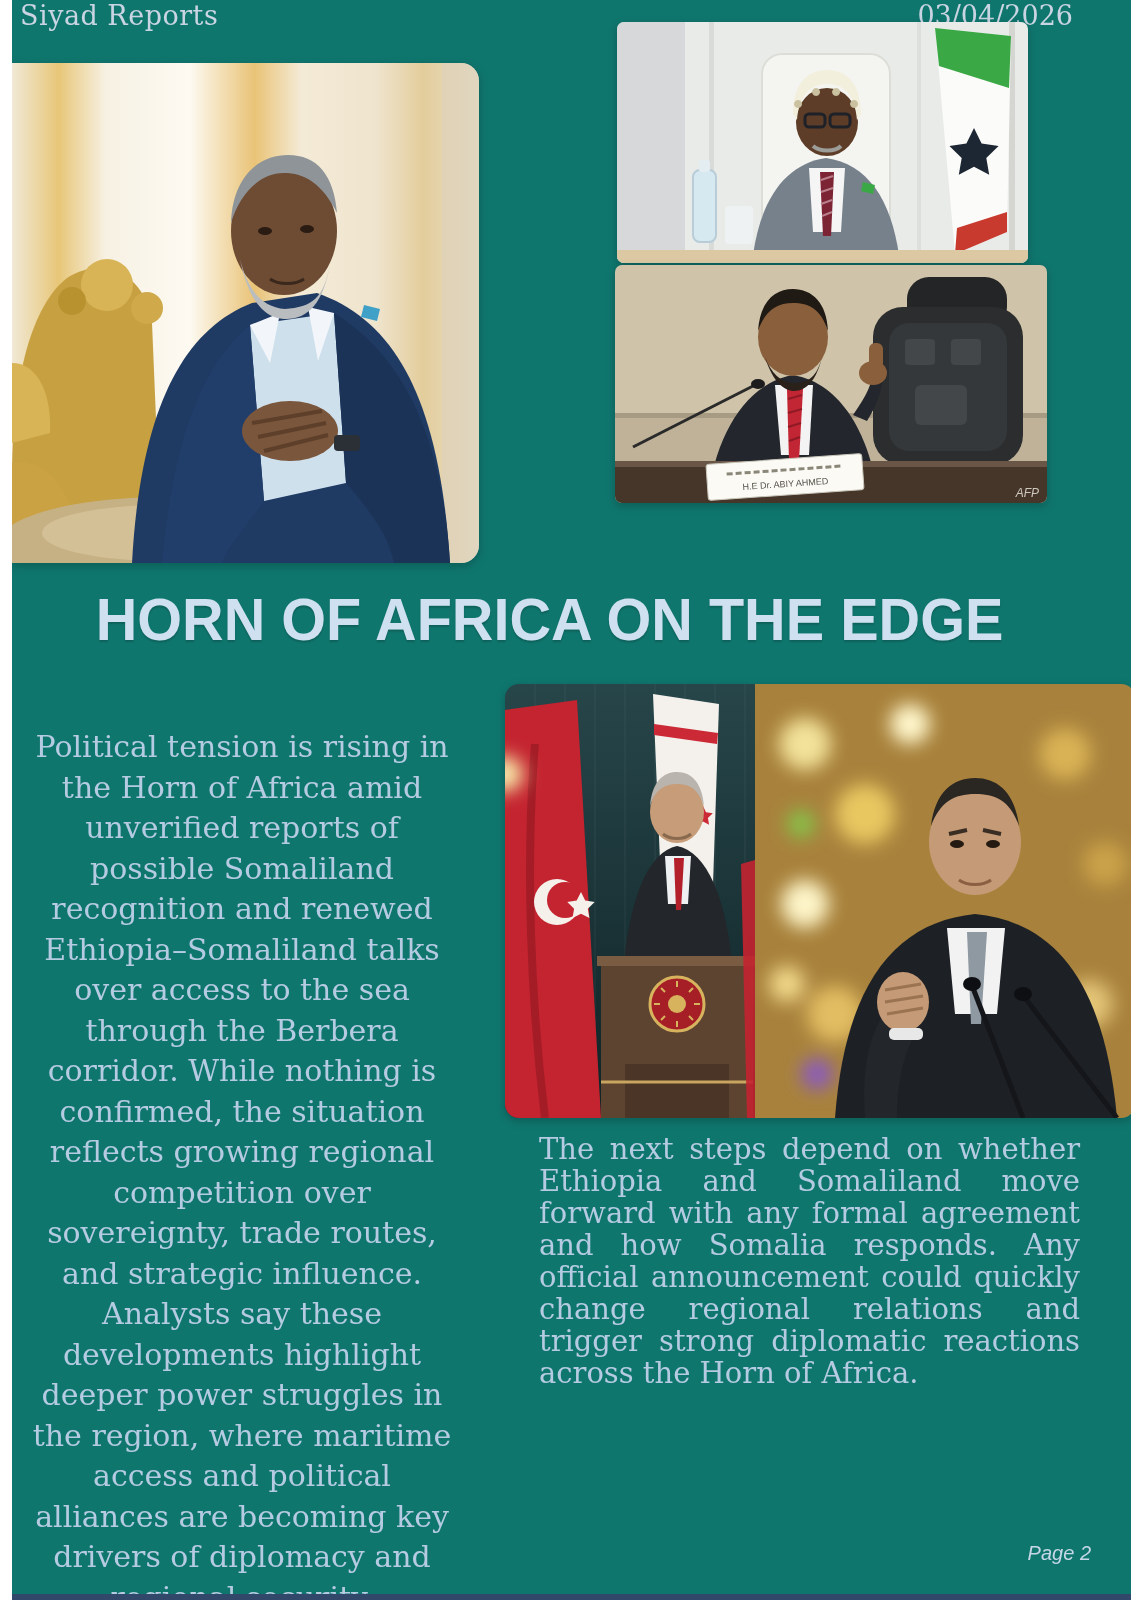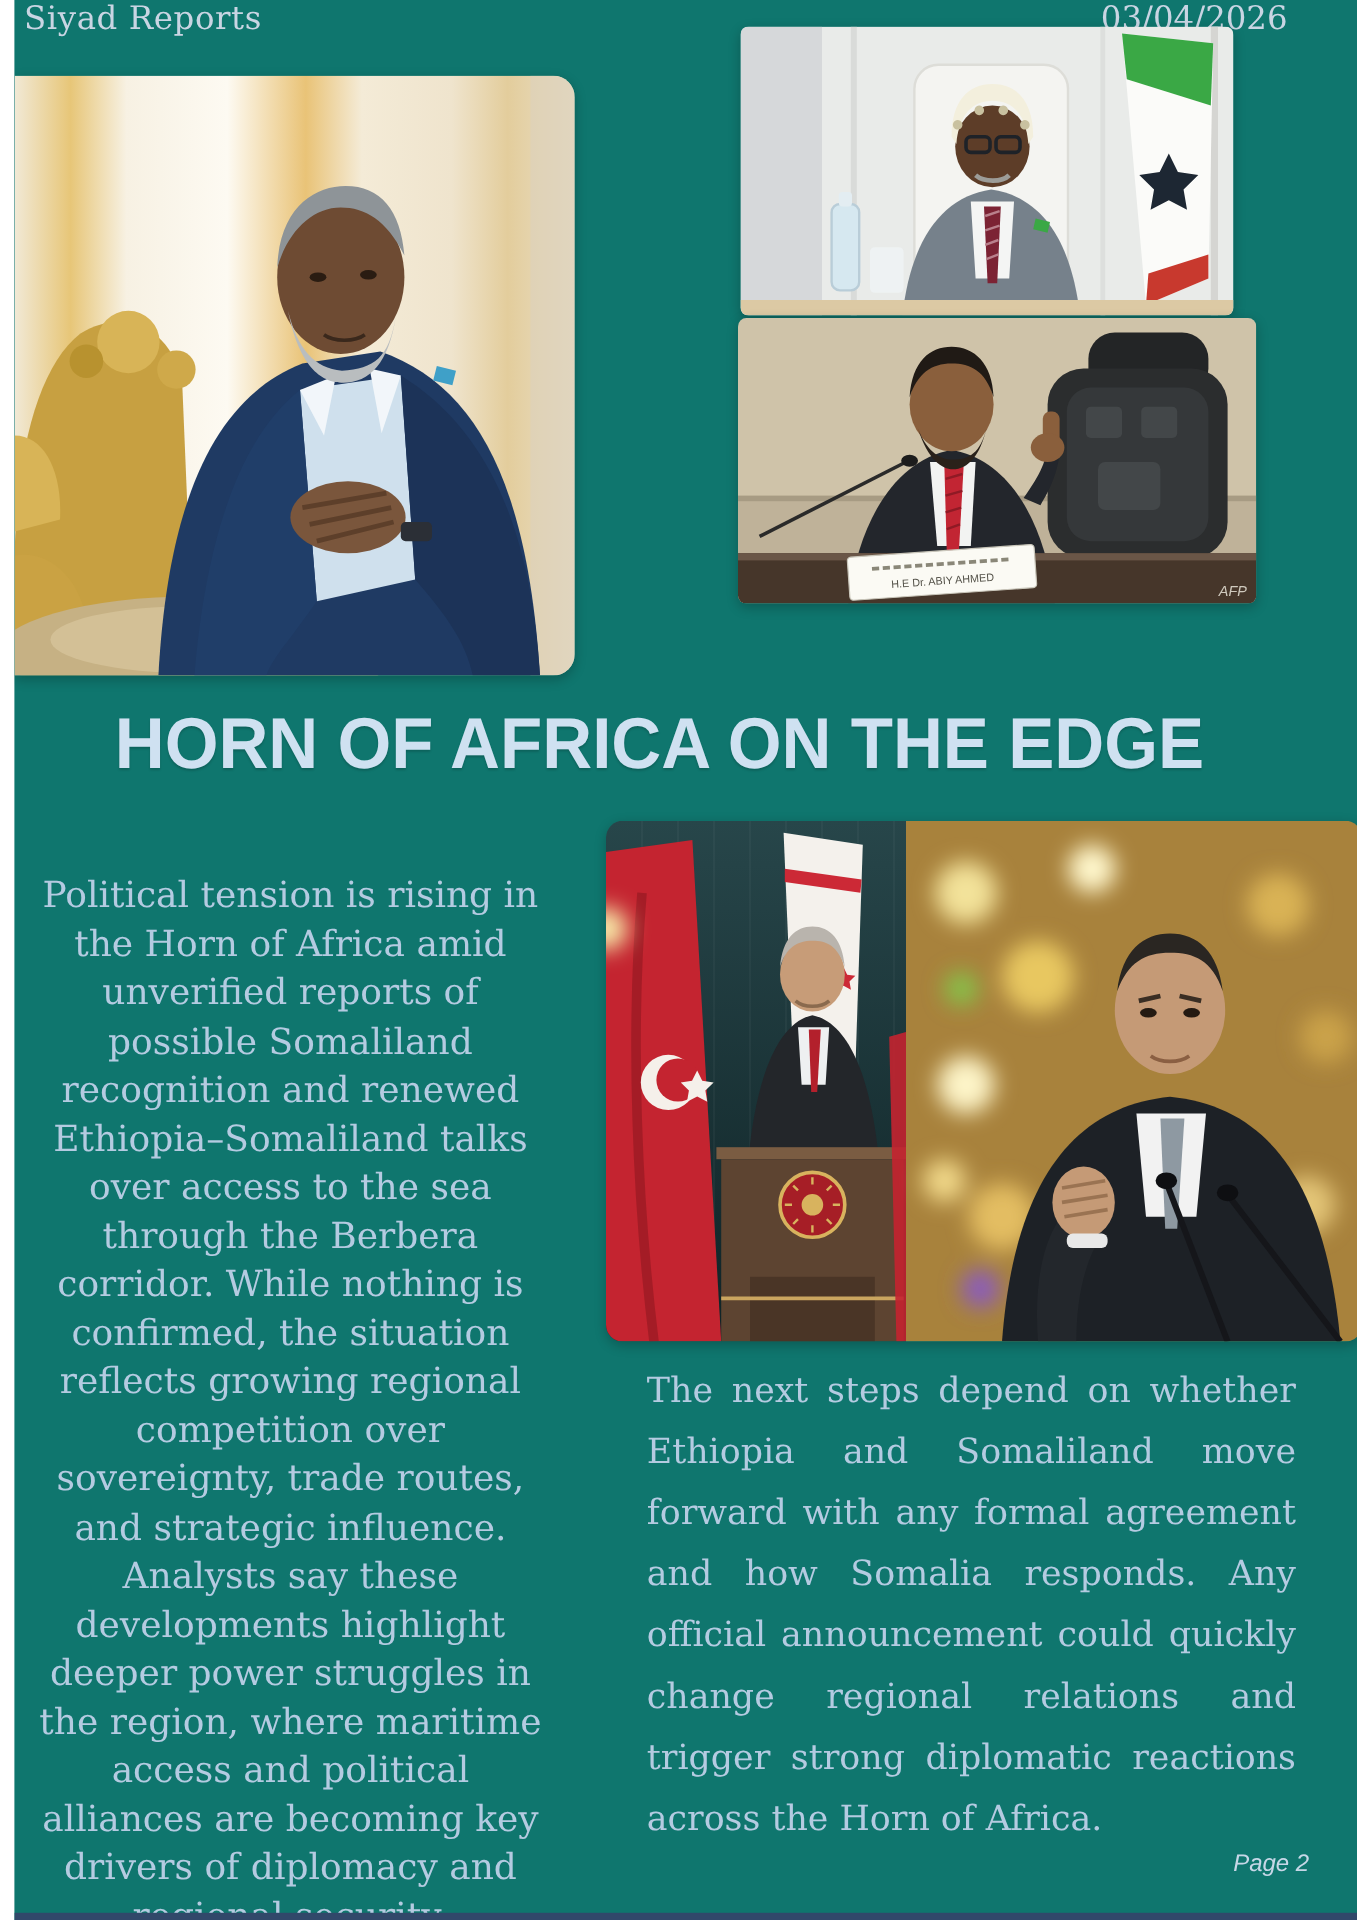--- a/index.html
+++ b/index.html
@@ -20,21 +20,21 @@
 
   .title{position:absolute;left:0;top:585px;width:1075px;text-align:center;
          font-weight:bold;font-size:60px;letter-spacing:0;color:#cfe1f1;
          font-stretch:condensed;transform:scaleX(.96);transform-origin:50% 50%;
          text-shadow:0 2px 2px rgba(0,0,0,.18);white-space:nowrap;}
 
   .col-left{position:absolute;left:14px;top:727px;width:432px;text-align:center;
             font-family:"DejaVu Serif",serif;font-size:30px;line-height:40.5px;
             color:#b4cbe1;}
   .col-right{position:absolute;left:527px;top:1133px;width:541px;text-align:justify;
-             font-family:"DejaVu Serif",serif;font-size:29px;line-height:51px;
+             font-family:"DejaVu Serif",serif;font-size:29px;line-height:32px;
              color:#b4cbe1;}
 
   .footer-url{position:absolute;left:0;top:1616px;width:1131px;text-align:center;
               font-style:italic;font-size:30px;color:#c6d7e7;}
   .page-num{position:absolute;right:42px;top:1542px;font-style:italic;
             font-size:20px;color:#c6d7e7;}
   .bottom-strip{position:absolute;left:0;bottom:0;width:1131px;height:6px;background:#31486a;}
 </style>
 </head>
 <body>

